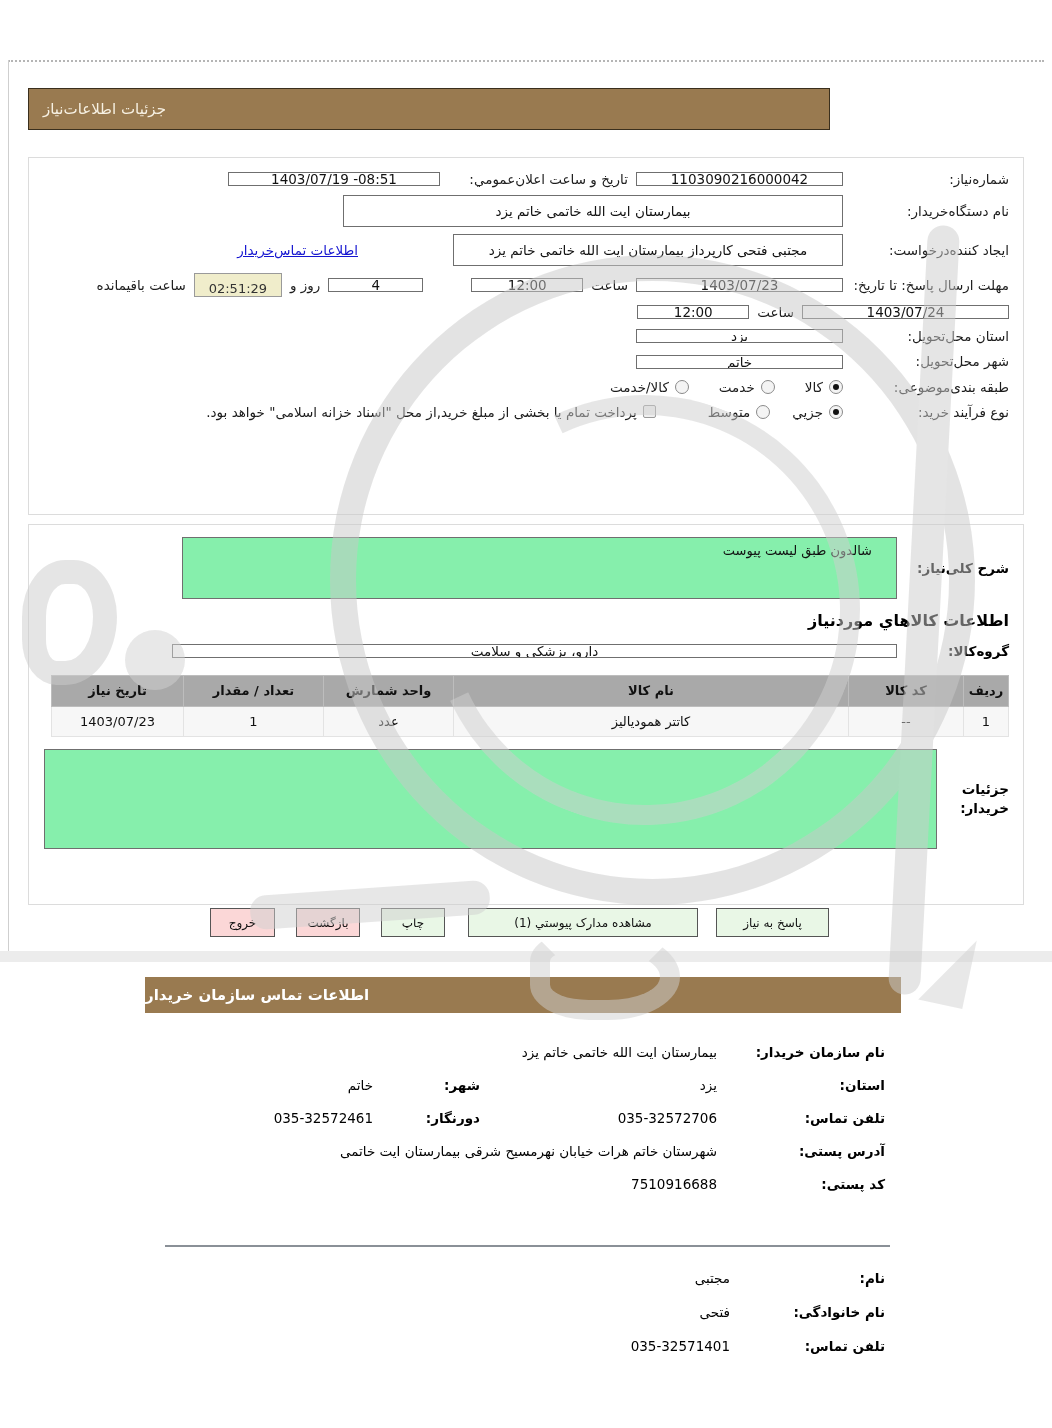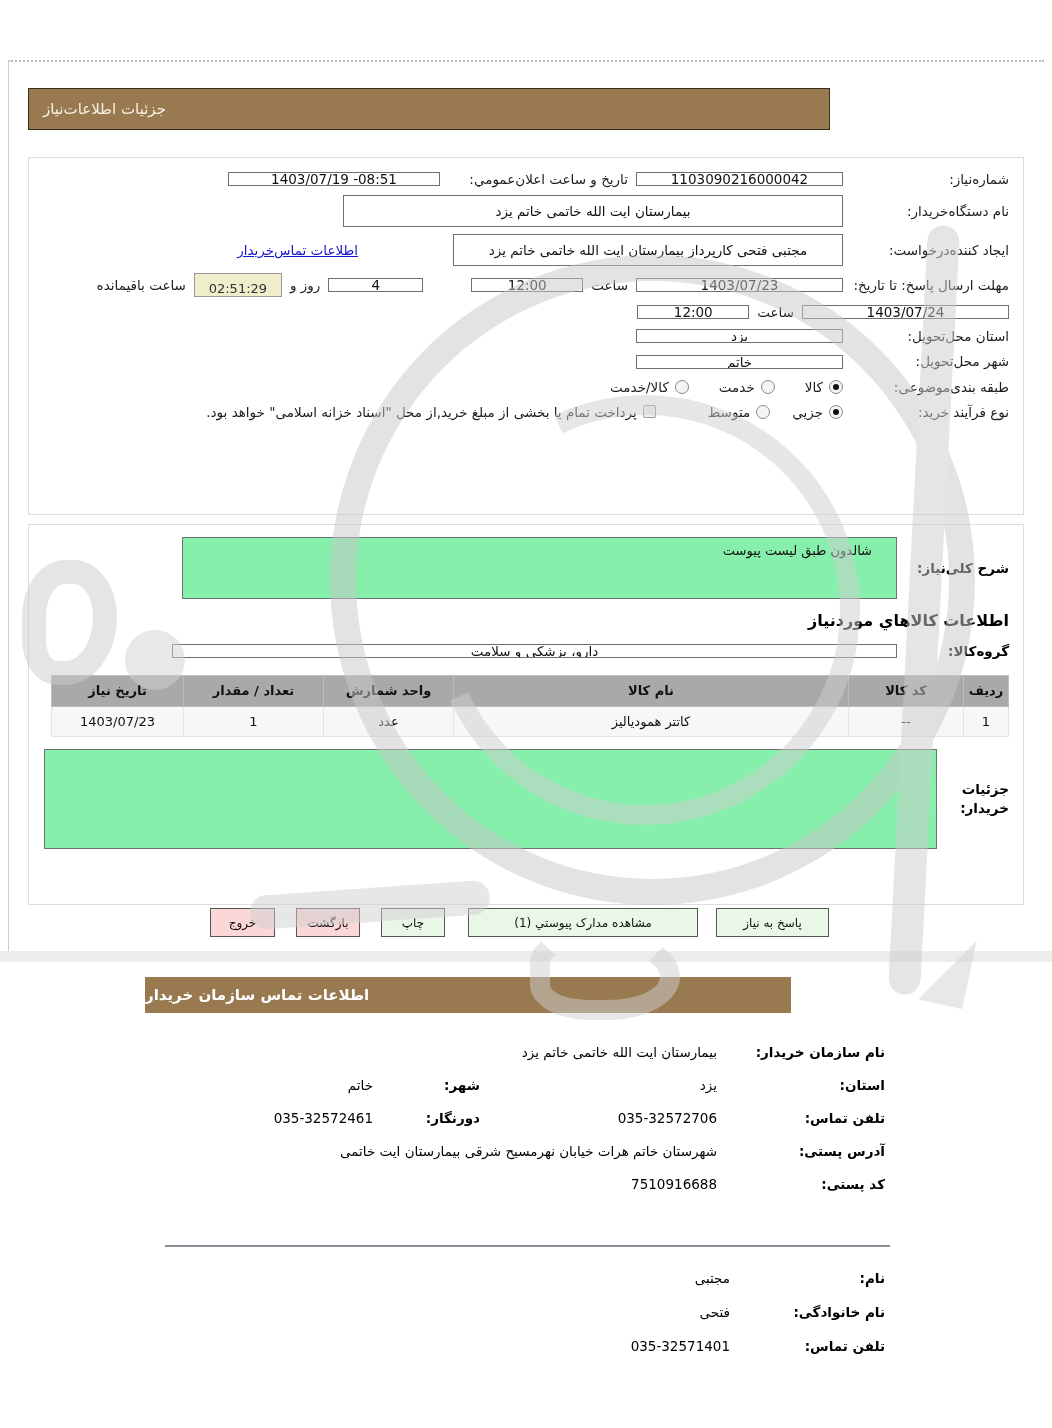--- a/index.html
+++ b/index.html
@@ -8,21 +8,21 @@
 
   
   .top-dotted { position:absolute; top:60px; left:8px; width:1036px; border-top:2px dotted #b5b5b5; }
   .left-line  { position:absolute; top:60px; left:8px; width:1px; height:900px; background:#cfcfcf; }
   .gray-band  { position:absolute; top:951px; left:0; width:1052px; height:11px; background:#ececec; }
 
   
   .bar { background:#997a50; color:#f7f1e3; display:flex; align-items:center; justify-content:flex-end; }
   .bar1 { position:absolute; top:88px; left:28px; width:802px; height:42px;
           border:1px solid #3a2f1d; padding-left:14px; padding-right:56px; font-size:15px; }
-  .bar2 { position:absolute; top:977px; left:145px; width:646px; height:36px;
+  .bar2 { position:absolute; top:977px; left:145px; width:756px; height:36px;
           padding-right:2px; font-size:15px; font-weight:bold; color:#ffffff; }
 
   
   .panel { position:absolute; left:28px; width:996px; background:#fff; border:1px solid #dcdcdc; padding:12px 14px; }
   .panel1 { top:157px; height:358px; }
   .panel2 { top:524px; height:381px; }
 
   .row { display:flex; align-items:center; margin-bottom:7px; }
   .lbl { flex:none; width:166px; font-size:13.5px; color:#1c1c1c; line-height:1.35; padding-left:6px; }
   .midlbl { flex:none; font-size:13.5px; padding:0 8px; color:#1c1c1c; }

